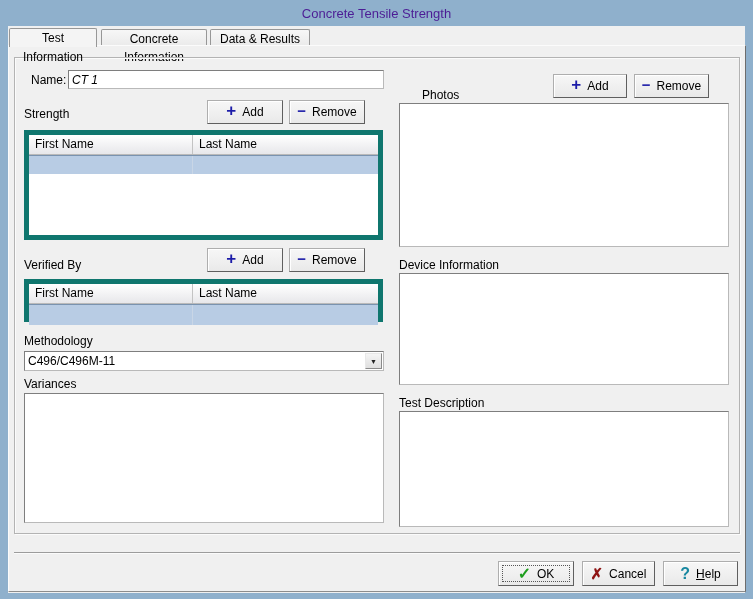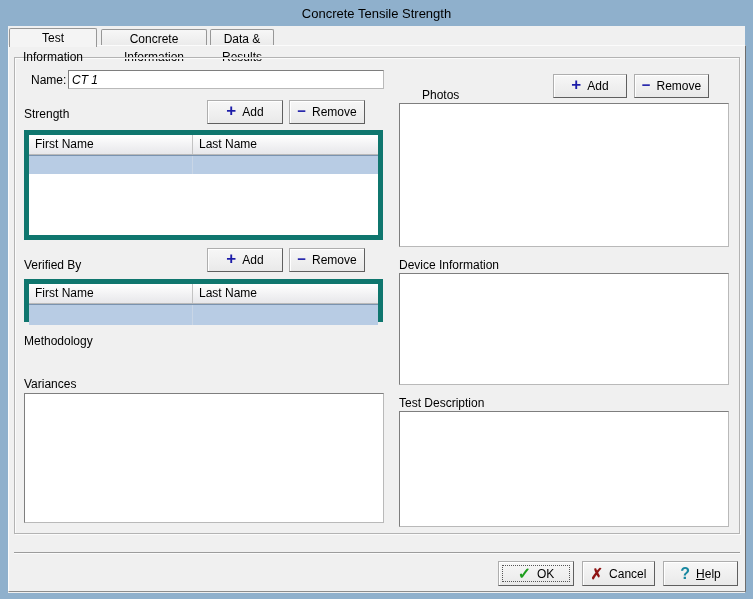--- a/index.html
+++ b/index.html
@@ -2,21 +2,21 @@
 <html style="--frame_blue: #8fb0cc; --sel_blue: #b8cce4; --accent_navy: #1c1ca8; --ok_green: #1e9e1e; --cancel_red: #8e1414; --help_teal: #1787a0;"><head>
 <meta charset="utf-8">
 <style>
   * { margin:0; padding:0; box-sizing:border-box; }
   html,body { width:753px; height:599px; }
   body { font-family:"Liberation Sans", sans-serif; font-size:12px; color:#000; }
   .stage { position:relative; width:753px; height:599px; background:var(--frame_blue,#8fb0cc); overflow:hidden; }
 
   
   .titlebar { position:absolute; left:0; top:0; width:753px; height:26px; display:flex; align-items:center; justify-content:center; }
-  .titlebar .title { font-size:13px; color:#000000; }
+  .titlebar .title { font-size:13px; color:#4c1d95; }
 
   
   .client { position:absolute; left:8px; top:26px; width:737px; height:567px; background:#f0f0f0; }
 
   
   .tab { position:absolute; top:29px; height:16px; background:linear-gradient(#f7f7f7,#ebebeb); border:1px solid #979797; border-bottom:none; border-radius:2px 2px 0 0; text-align:center; line-height:18px; padding:0 6px; z-index:2; cursor:default; }
   .tab.active { top:28px; height:19px; line-height:19px; background:#f4f4f4; z-index:4; }
 
   .tabpage { position:absolute; left:8px; top:45px; width:738px; height:547px; background:#f0f0f0; border:1px solid; border-color:#fbfbfb #6d6d6d #8c8c8c #fbfbfb; z-index:1; }
 
@@ -62,21 +62,21 @@
 <div class="stage">
 
   <div class="titlebar">
     <span class="title">Concrete Tensile Strength</span>
   </div>
 
   <div class="client"></div>
 
   <div class="tab active" style="left:9px; width:88px;">Test Information</div>
   <div class="tab" style="left:101px; width:106px;">Concrete Information</div>
-  <div class="tab" style="left:210px; width:64px;">Data &amp; Results</div>
+  <div class="tab" style="left:210px; width:100px;">Data &amp; Results</div>
 
   <div class="tabpage"></div>
 
   <div class="groupbox"></div>
 
   <div class="lbl" style="left:31px; top:73px;">Name:</div>
   <input class="sunken txt" style="left: 68px; top: 70px; width: 316px; height: 19px; font-style: italic;" value="CT 1">
 
   <div class="lbl" style="left:24px; top:107px;">Strength</div>
   <div class="btn3d" style="left:207px; top:100px; width:76px; height:24px;">
@@ -112,20 +112,24 @@
     <div class="tbl-head">
       <div class="tbl-th" style="width:164px;">First Name</div>
       <div class="tbl-th" style="flex:1;">Last Name</div>
     </div>
     <div class="tbl-row-sel" style="height:21px;">
       <div class="tbl-cell" style="width:164px;"></div>
     </div>
   </div>
 
   <div class="lbl" style="left:24px; top:334px;">Methodology</div>
+  <div class="combo" style="left:24px; top:351px; width:360px; height:20px;">
+    <span class="combo-text">C496/C496M-11</span>
+    <span class="combo-btn">▼</span>
+  </div>
 
   <div class="lbl" style="left:24px; top:377px;">Variances</div>
   <textarea class="sunken area" style="left: 24px; top: 393px; width: 360px; height: 130px;" value=""></textarea>
 
   <div class="lbl" style="left:399px; top:88px;margin-left:23px;">Photos</div>
   <div class="btn3d" style="left:553px; top:74px; width:74px; height:24px;">
     <span class="plus">+</span>
     <span>Add</span>
   </div>
   <div class="btn3d" style="left:634px; top:74px; width:75px; height:24px;">

